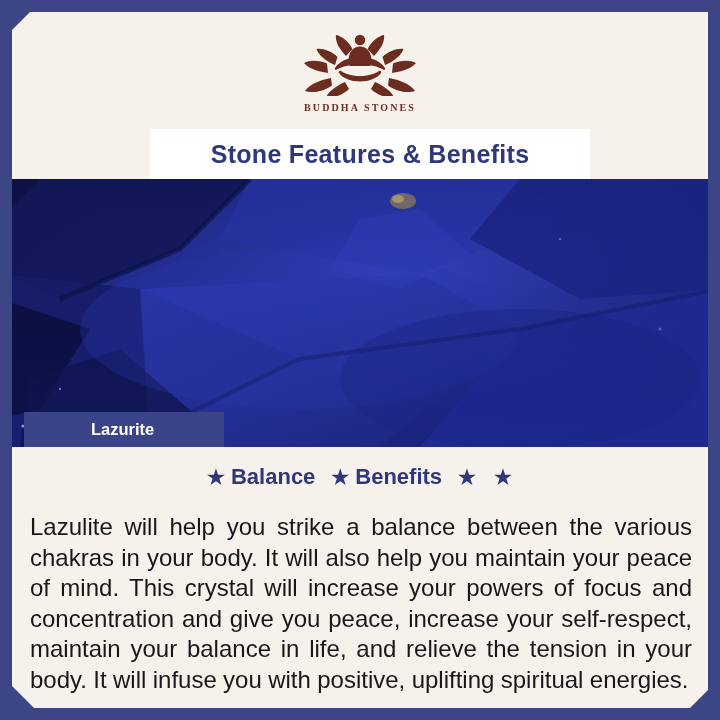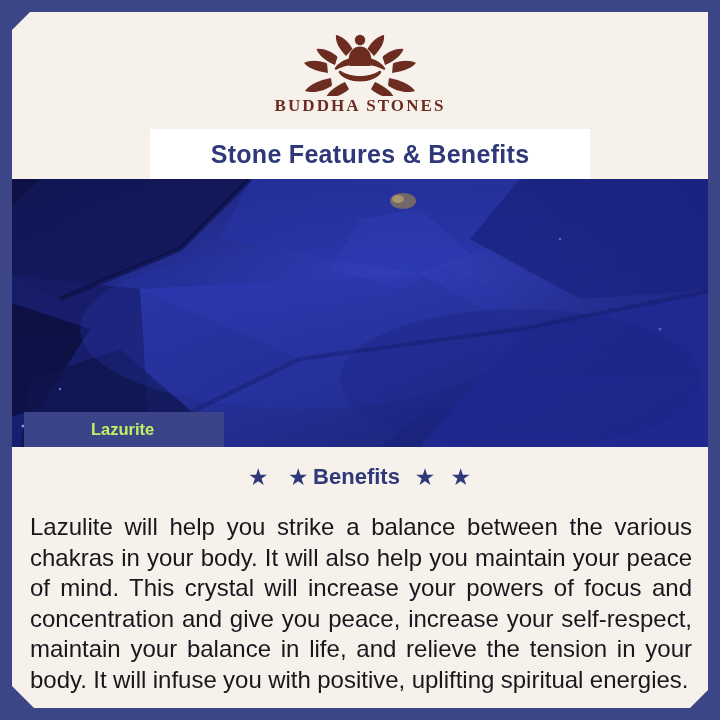--- a/index.html
+++ b/index.html
@@ -65,22 +65,22 @@
     justify-content: flex-start;
     padding-top: 18px;
     box-sizing: border-box;
   }
   .logo-mark {
     width: 150px;
     height: 66px;
     display: block;
   }
   .logo-text {
-    margin-top: 0;
-    font-size: 17px;
+    margin-top: 6px;
+    font-size: 10px;
     letter-spacing: 2.1px;
     color: #6d2c20;
     font-weight: 700;
     font-family: "Liberation Serif", serif;
   }
 
   
   .title-band {
     position: absolute;
     left: 138px;
@@ -118,21 +118,21 @@
     left: 12px;
     top: 400px;
     width: 200px;
     height: 35px;
     background: #3b4489;
     display: flex;
     align-items: center;
     z-index: 3;
   }
   .photo-caption span {
-    color: #bef264;
+    color: #ffffff;
     font-size: 16.5px;
     font-weight: 700;
     padding-left: 67px;
     font-family: "Liberation Sans", sans-serif;
   }
 
   
   .keywords {
     position: absolute;
     left: 0;
@@ -274,20 +274,21 @@
       </svg>
     </div>
 
     <div class="photo-caption">
       <span>Lazurite</span>
     </div>
 
     <div class="keywords">
       <div class="kw">
         <span class="star">★</span>
+        <span>Balance</span>
       </div>
       <div class="kw">
         <span class="star">★</span>
         <span>Benefits</span>
       </div>
       <div class="kw">
         <span class="star">★</span>
       </div>
       <div class="kw tight">
         <span class="star">★</span>

